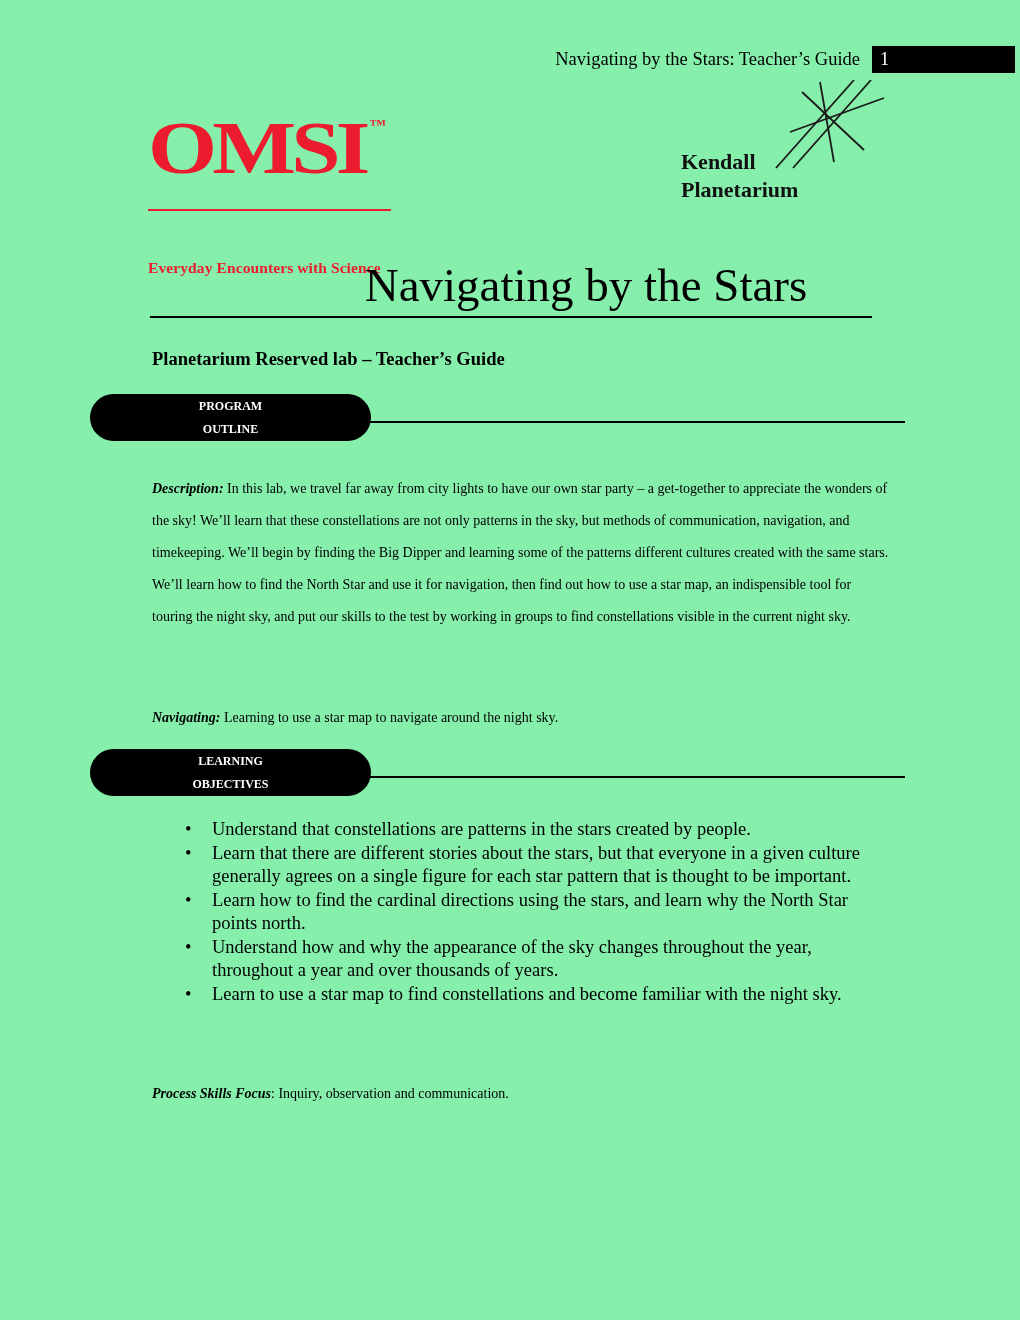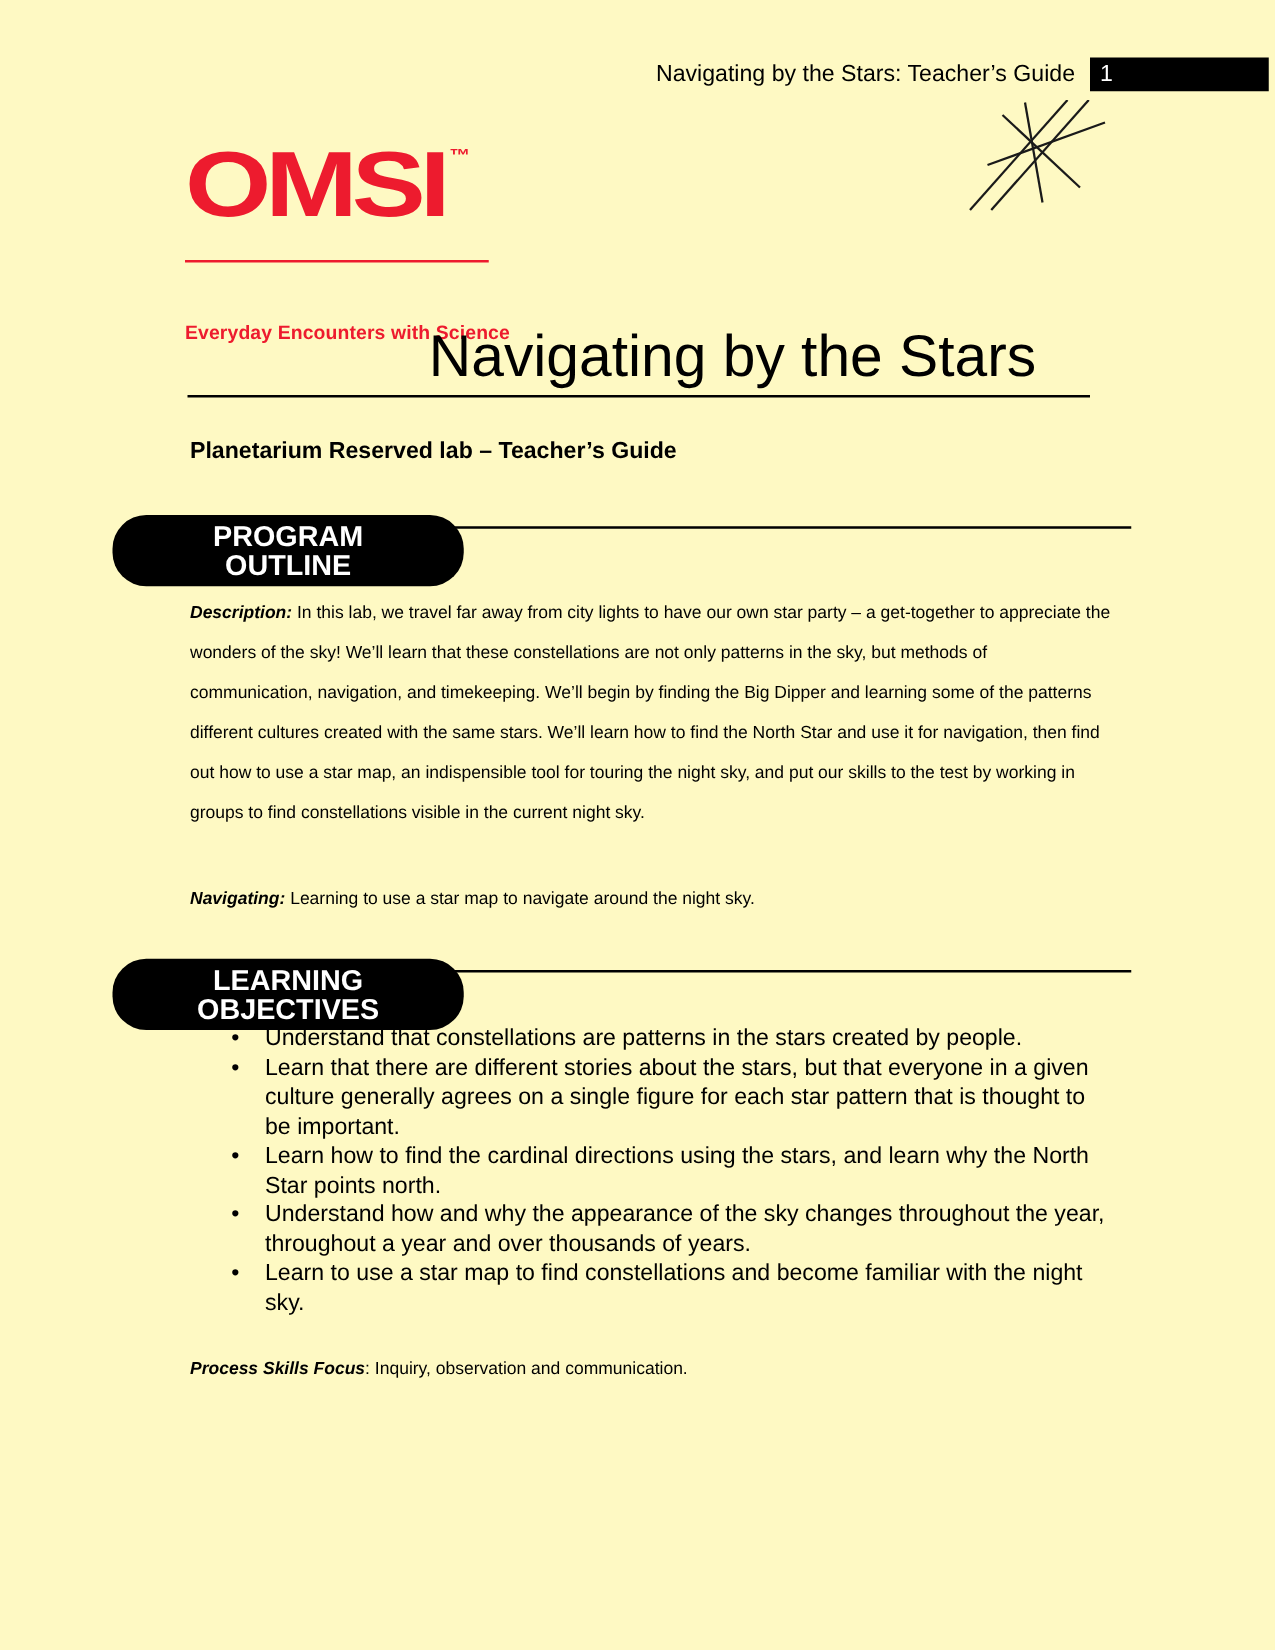--- a/index.html
+++ b/index.html
@@ -1,21 +1,21 @@
 <!DOCTYPE html>
 <html><head>
 <meta charset="utf-8">
 <style>
   html, body { margin: 0; padding: 0; background: #ffffff; }
   .page {
     position: relative;
     width: 1020px;
     height: 1320px;
-    background: #fef9c3;
-    font-family: Liberation Sans, sans-serif;
+    background: #86efac;
+    font-family: Liberation Serif, serif;
     color: #000000;
     overflow: hidden;
     margin: 0 auto;
   }
 
   
   .hdr {
     position: absolute; top: 45px; left: 150px; width: 865px; height: 28px;
     display: flex; align-items: center; justify-content: flex-end;
     font-size: 18.5px;
@@ -44,24 +44,24 @@
   
   .title {
     position: absolute; top: 258px; left: 150px; width: 722px; box-sizing: border-box;
     padding-left: 150px; padding-bottom: 4px; border-bottom: 2px solid #000;
     text-align: center; font-size: 47px; line-height: 54px; white-space: nowrap;
   }
   .subtitle { position: absolute; top: 349px; left: 152px; font-size: 18.5px; font-weight: bold; }
 
   
   .banner {
-    position: absolute; left: 90px; width: 281px; height: 57px;
+    position: absolute; left: 90px; width: 281px; height: 47px;
     background: #000; color: #fff; border-radius: 27px;
     display: flex; flex-direction: column; align-items: center; justify-content: center;
-    font-weight: bold; font-size: 23px; line-height: 23px; z-index: 2; text-align: center; margin-top: 18px;
+    font-weight: bold; font-size: 12px; line-height: 23px; z-index: 2; text-align: center;
   }
   .rule { position: absolute; left: 360px; width: 545px; height: 2px; background: #000; z-index: 1; }
 
   
   .para { position: absolute; left: 152px; width: 738px; font-size: 14px; line-height: 32px; }
   .lbl { font-weight: bold; font-style: italic; }
 
   .bullets { position: absolute; left: 152px; width: 740px; font-size: 18.5px; line-height: 23.5px; }
   .bullet-row { display: flex; }
   .bullet-mark { width: 27px; margin-left: 33px; flex: none; }
@@ -87,20 +87,24 @@
 
   <svg class="kendall-star" width="118" height="92" viewBox="0 0 118 92">
     <g stroke="#1a1a1a" stroke-width="1.8" fill="none">
       <line x1="86" y1="0" x2="8" y2="88"></line>
       <line x1="103" y1="0" x2="25" y2="88"></line>
       <line x1="116" y1="18" x2="22" y2="52"></line>
       <line x1="34" y1="12" x2="96" y2="70"></line>
       <line x1="52" y1="2" x2="66" y2="82"></line>
     </g>
   </svg>
+  <div class="kendall-name">
+    <div>Kendall</div>
+    <div>Planetarium</div>
+  </div>
 
   <div class="title">Navigating by the Stars</div>
   <div class="subtitle">Planetarium Reserved lab – Teacher’s Guide</div>
 
   <div class="rule" style="top:421px"></div>
   <div class="banner" style="top:394px">
     <span>PROGRAM</span>
     <span>OUTLINE</span>
   </div>
 

